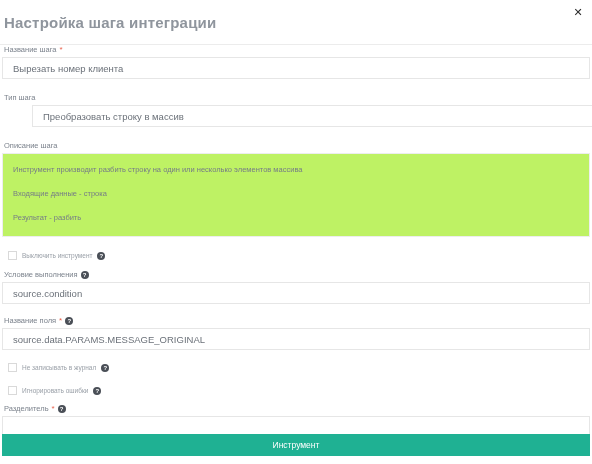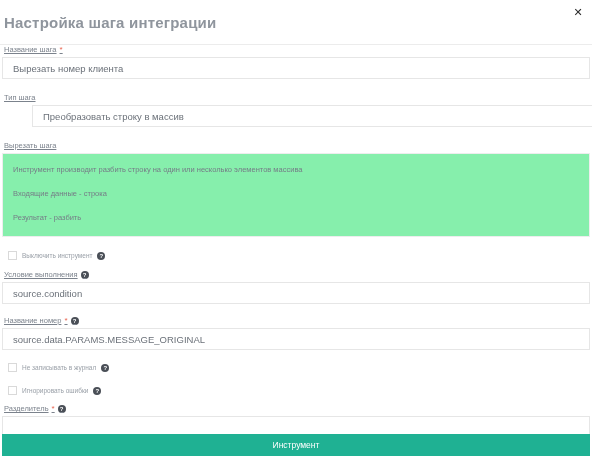--- a/index.html
+++ b/index.html
@@ -62,21 +62,20 @@
     width: 592px;
   }
   .field-label {
     font-size: 7.5px;
     color: #7b828c;
     margin: 0 0 3px 4px;
     display: flex;
     align-items: center;
     gap: 3px;
     line-height: 1.2;
-    text-decoration: underline;
   }
   .req {
     color: #e8604c;
     font-size: 8px;
     line-height: 1;
   }
   .help-icon {
     display: inline-flex;
     align-items: center;
     justify-content: center;
@@ -125,21 +124,21 @@
     color: #cfcfcf;
     font-size: 8px;
     line-height: 1;
   }
   .block-gap-a { height: 14px; }
   .block-gap-b { height: 12px; }
   .desc-box {
     box-sizing: border-box;
     width: 588px;
     margin-left: 2px;
-    background: #86efac;
+    background: #bef264;
     border: 1px solid #ededee;
     padding: 11px 10px 12px 10px;
   }
   .desc-line {
     font-size: 7.5px;
     color: #757c86;
     margin-bottom: 15px;
     line-height: 1.2;
   }
   .desc-line:last-child { margin-bottom: 2px; }
@@ -207,21 +206,21 @@
     </div>
     <div class="input select">
       <span>Преобразовать строку в массив</span>
       <span class="divider"></span>
       <span class="chev">⌄</span>
     </div>
 
     <div class="block-gap-a"></div>
 
     <div class="field-label">
-      <span>Вырезать шага</span>
+      <span>Описание шага</span>
     </div>
     <div class="desc-box">
       <div class="desc-line">Инструмент производит разбить строку на один или несколько элементов массива</div>
       <div class="desc-line">Входящие данные - строка</div>
       <div class="desc-line">Результат - разбить</div>
     </div>
 
     <div style="height:14px"></div>
 
     <div class="check-row">
@@ -234,21 +233,21 @@
 
     <div class="field-label">
       <span>Условие выполнения</span>
       <span class="help-icon">?</span>
     </div>
     <div class="input">source.condition</div>
 
     <div class="block-gap-b"></div>
 
     <div class="field-label">
-      <span>Название номер</span>
+      <span>Название поля</span>
       <span class="req">*</span>
       <span class="help-icon">?</span>
     </div>
     <div class="input">source.data.PARAMS.MESSAGE_ORIGINAL</div>
 
     <div style="height:13px"></div>
 
     <div class="check-row">
       <span class="checkbox"></span>
       <span class="check-label">Не записывать в журнал</span>

